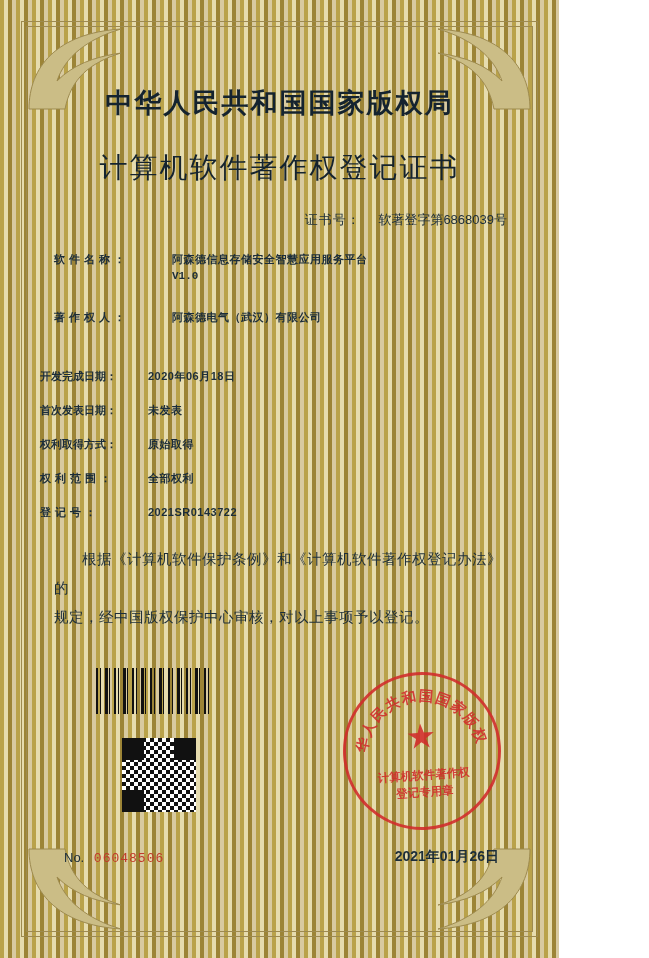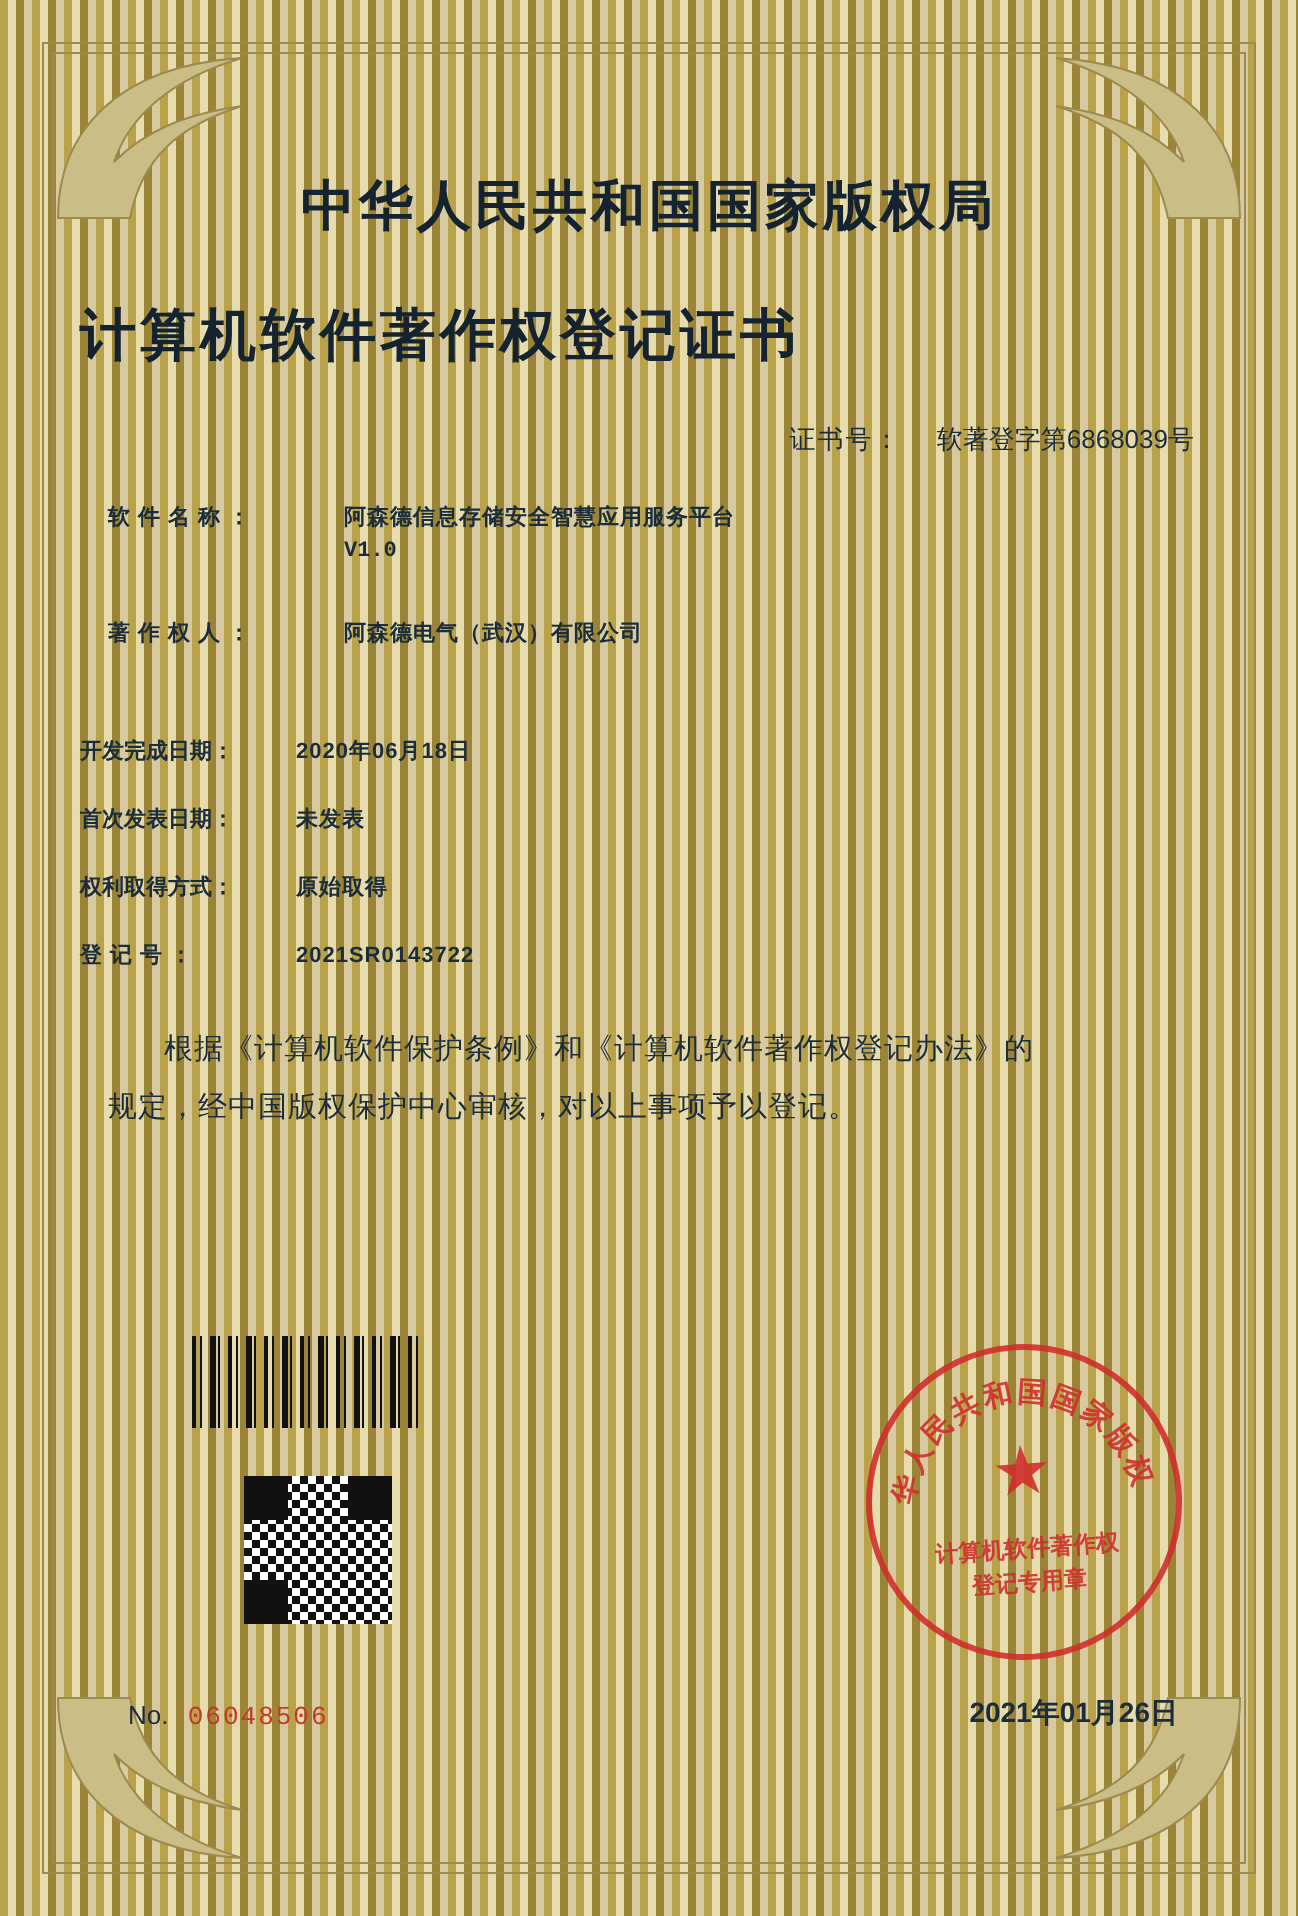--- a/index.html
+++ b/index.html
@@ -10,21 +10,21 @@
   body {
     width: 649px;
     height: 958px;
     font-family: "Liberation Sans", sans-serif;
     overflow: hidden;
   }
 
   
   .certificate {
     position: relative;
-    width: 649px;
+    width: 559px;
     height: 958px;
     box-sizing: border-box;
     background: #7dd3fc;
     overflow: hidden;
   }
 
   
   .border-frame {
     position: absolute;
     inset: 0;
@@ -95,22 +95,23 @@
 
   .title-main {
     text-align: center;
     font-size: 27px;
     font-weight: bold;
     letter-spacing: 2px;
     margin-top: 85px;
     color: #14232f;
   }
   .title-sub {
+    text-align: center;
     font-size: 28px;
-    font-weight: bold;
+    font-weight: normal;
     letter-spacing: 2px;
     margin-top: 28px;
     color: #14232f;
   }
 
   .cert-no-row {
     margin-top: 24px;
     text-align: right;
     padding-right: 12px;
     font-size: 13px;
@@ -330,20 +331,24 @@
       <div class="field-row row-spaced">
         <span class="field-label wide">首次发表日期：</span>
         <span class="field-value">未发表</span>
       </div>
 
       <div class="field-row row-spaced">
         <span class="field-label wide">权利取得方式：</span>
         <span class="field-value">原始取得</span>
       </div>
 
+      <div class="field-row row-spaced">
+        <span class="field-label">权利范围：</span>
+        <span class="field-value">全部权利</span>
+      </div>
 
       <div class="field-row row-spaced">
         <span class="field-label">登记号：</span>
         <span class="field-value">2021SR0143722</span>
       </div>
 
     </div>
 
     <div class="statement">
       <p class="p1">根据《计算机软件保护条例》和《计算机软件著作权登记办法》的</p>

